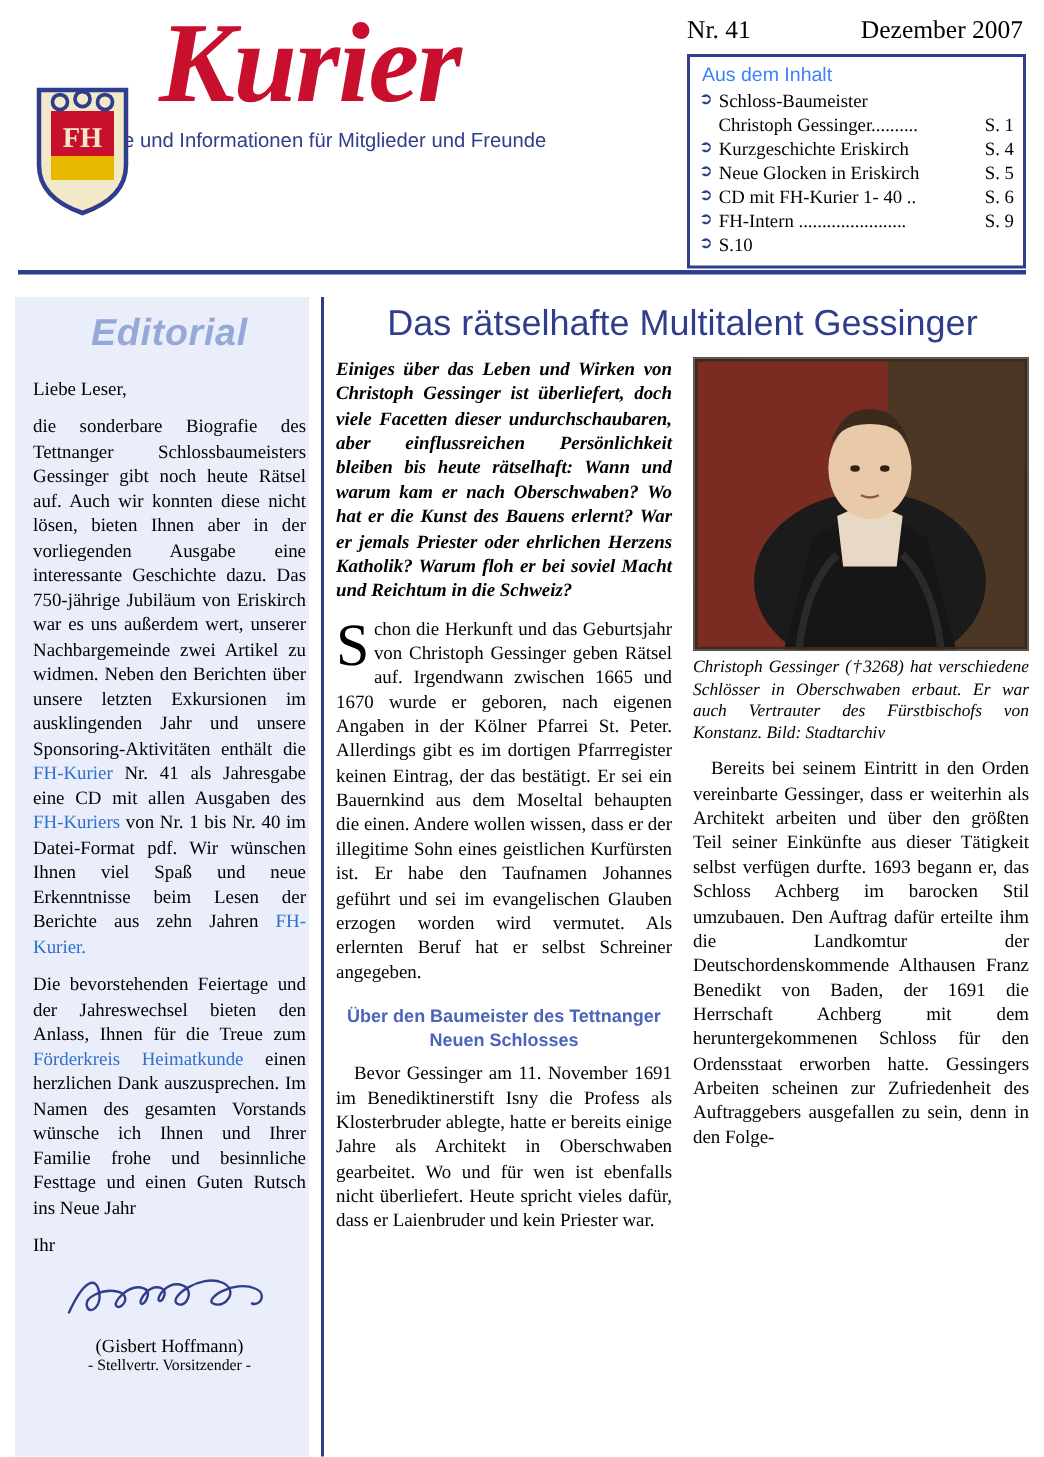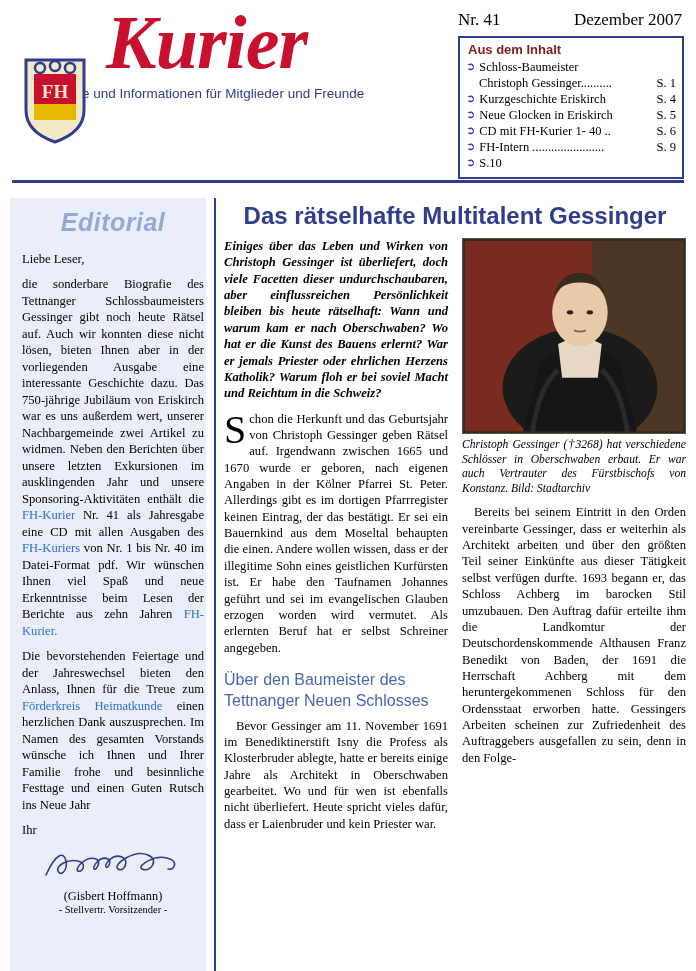--- a/index.html
+++ b/index.html
@@ -78,22 +78,22 @@
     right: 12px; top: 36px;
     width: 226px;
     border: 2px solid #2f3d8c;
     background: #fff;
     padding: 4px 6px 6px 6px;
   }
   .contents h3 {
     margin: 0 0 2px 2px;
     font-family: "Liberation Sans", sans-serif;
     font-size: 13px;
-    color: #7f1d1d;
-    font-weight: bold;
+    color: #3b82f6;
+    font-weight: normal;
   }
   .contents ul { list-style: none; margin: 0; padding: 0; }
   .contents li {
     font-size: 12.5px;
     line-height: 1.28;
     display: flex;
     align-items: flex-start;
     color: #000;
   }
   .contents li .bullet {
@@ -157,21 +157,21 @@
 
   
   .col-main {
     position: absolute;
     left: 224px; top: 0;
     width: 462px;
     height: 773px;
   }
   .headline {
     font-family: "Liberation Sans", sans-serif;
-    font-weight: bold;
+    font-weight: normal;
     font-size: 24px;
     color: #2f3d8c;
     margin: 4px 0 8px 0;
     text-align: center;
   }
 
   .main-cols {
     position: relative;
     width: 462px;
   }
@@ -225,25 +225,26 @@
     font-style: italic;
     font-size: 11.6px;
     line-height: 1.26;
     text-align: justify;
     margin: 4px 0 8px 0;
   }
 
   
   .pullquote {
     font-family: "Liberation Sans", sans-serif;
-    font-size: 16px;
+    font-size: 12px;
     color: #4b63b8;
-    text-align: left;
+    text-align: center;
     line-height: 1.3;
     margin: 8px 0 6px 0;
+    font-weight: bold;
   }
 
   .wrap-left { overflow: hidden; }
 </style>
 </head>
 <body>
 
 <div class="masthead">
 
   <div class="arms">

